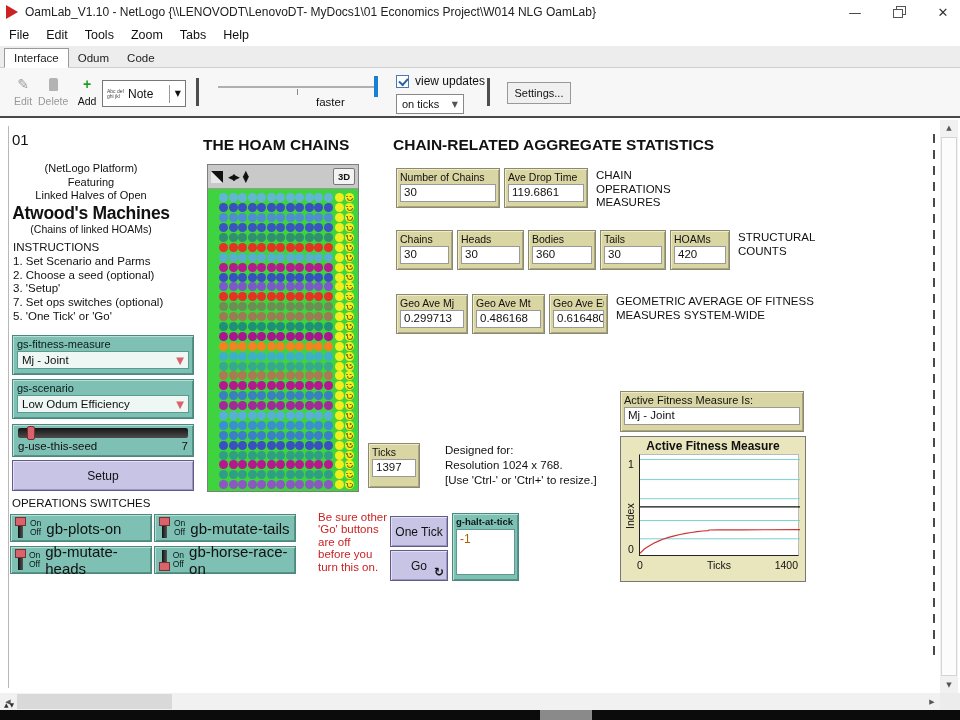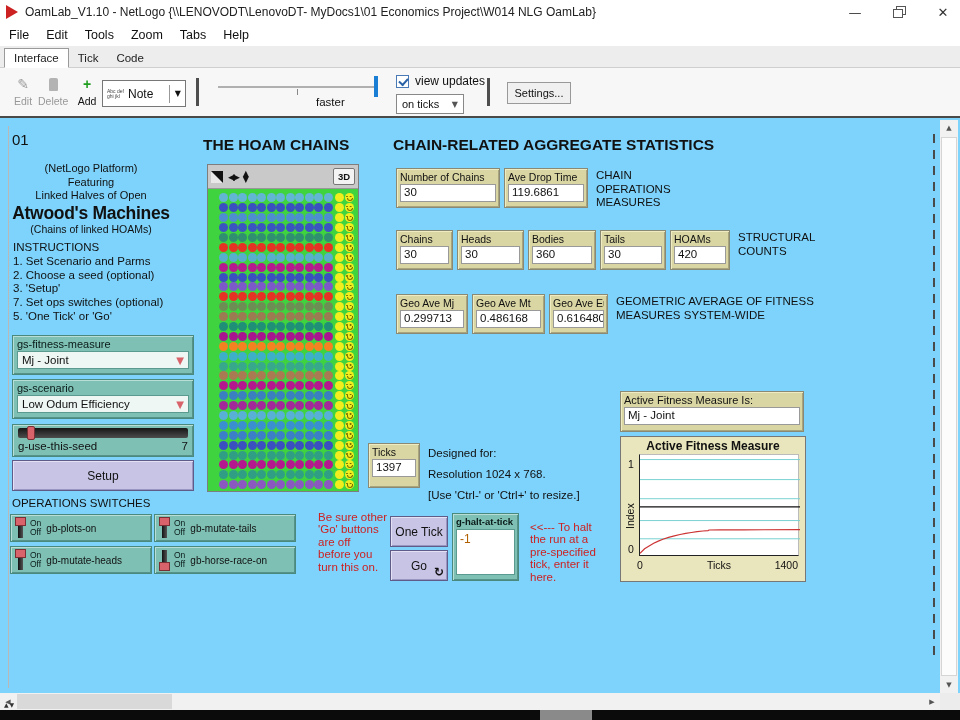--- a/index.html
+++ b/index.html
@@ -1,17 +1,17 @@
 <!DOCTYPE html>
 <html style="--chooser-teal: #7ec0b4; --monitor-tan: #d9d6a3; --button-lavender: #c8c4e6; --world-green: #3fd43f; --agent-yellow: #f2ee1e; --note-red: #cc2222; --handle-red: #d9636b; --speed-blue: #1a7fd4; --plot-tan: #e9e5bd;"><head>
 <meta charset="utf-8">
 <style>
   * { margin:0; padding:0; box-sizing:border-box; }
   body { font-family:"Liberation Sans", sans-serif; background:#888; }
-  #app { position:relative; width:960px; height:720px; background:#7dd3fc; overflow:hidden;
+  #app { position:relative; width:960px; height:720px; background:#ffffff; overflow:hidden;
          font-family:"Liberation Sans", sans-serif; color:#111; }
 
   
   .titlebar { position:absolute; left:0; top:0; width:960px; height:24px; background:#fff;
               display:flex; align-items:center; }
   .nl-logo { width:0; height:0; border-left:12px solid #cc2222; border-top:7px solid transparent;
              border-bottom:7px solid transparent; margin:0 7px 0 6px; }
   .title-text { font-size:12px; color:#222; white-space:nowrap; }
   .win-btns { position:absolute; right:8px; top:0; height:24px; display:flex; align-items:center; gap:26px; }
   .win-btn { font-size:13px; color:#333; width:18px; text-align:center; cursor:default;
@@ -89,21 +89,21 @@
             border:1px solid #49897e; box-shadow:inset 1px 1px 0 #b8ded6, inset -1px -1px 0 #559287;
             display:flex; align-items:center; padding:0 4px; }
   .sw-toggle { position:relative; width:11px; height:22px; }
   .sw-track { position:absolute; left:3px; top:1px; width:5px; height:20px; background:linear-gradient(90deg,#111,#555); }
   .sw-handle { position:absolute; left:0; width:11px; height:9px; background:var(--handle-red);
                border:1px solid #7a2f35; }
   .sw-on .sw-handle { top:0; }
   .sw-off .sw-handle { bottom:0; }
   .sw-labels { font-size:8.5px; line-height:9px; margin:0 5px 0 4px; color:#0a1a18; }
   .sw-labels span { display:block; }
-  .sw-name { font-size:10px; }
+  .sw-name { font-size:15px; }
 
   .monitor { background:var(--monitor-tan); border:1px solid #8a8a74;
              box-shadow:inset 1px 1px 0 #efecc4, inset -1px -1px 0 #a8a57e; padding:2px 3px; height:40px; }
   .mlabel { font-size:10.5px; color:#111; white-space:nowrap; overflow:hidden; }
   .mvalue { background:#fff; border:1px solid #999; height:18px; font-size:11.5px; padding:1px 3px;
             margin-top:1px; white-space:nowrap; overflow:hidden; }
   .mon-group { position:absolute; display:flex; align-items:flex-start; gap:4px; }
   .group-label { font-size:11.5px; line-height:13.5px; white-space:pre-line; margin-left:4px; padding-top:1px; }
 
   .input-box { position:absolute; left:452px; top:513px; width:67px; height:68px; background:var(--chooser-teal);
@@ -141,21 +141,21 @@
   .ydot { background:var(--agent-yellow); margin-left:1.5px; }
   .smiley { background:var(--agent-yellow); position:relative; margin-left:0.5px; }
   .smiley::before { content:""; position:absolute; width:1.6px; height:1.6px; background:#7a6e00;
                     border-radius:50%; top:2.4px; left:1.9px; box-shadow:3.6px 0 0 #7a6e00; }
   .smiley::after { content:""; position:absolute; left:2px; top:4.2px; width:4.4px; height:2.6px;
                    border:1px solid #7a6e00; border-top:none; border-radius:0 0 5px 5px; }
 
   
   .stats-heading { position:absolute; left:393px; top:136px; font-size:15.5px; font-weight:bold; }
   #ticks-mon { position:absolute; left:368px; top:443px; width:52px; height:45px; }
-  .plain-note { position:absolute; font-size:11.5px; line-height:21px; white-space:pre-line; }
+  .plain-note { position:absolute; font-size:11.5px; line-height:15px; white-space:pre-line;margin-left:17px; }
   .red-note { position:absolute; font-size:11.5px; line-height:12.4px; white-space:pre-line; color:var(--note-red); }
 
   #fitness-mon { position:absolute; left:620px; top:391px; width:184px; height:41px; }
   #fitness-mon .mlabel { font-size:11px; }
 
   #plot { position:absolute; left:620px; top:436px; width:186px; height:146px; background:var(--plot-tan);
           border:1px solid #777; }
   .plot-title { position:absolute; left:0; top:2px; width:100%; text-align:center; font-size:12px; font-weight:bold; }
   .plot-area { position:absolute; left:18px; top:17px; width:160px; height:102px; background:#fff;
                border:1px solid #bbb; border-left:1px solid #222; border-bottom:1px solid #222; }
@@ -210,21 +210,21 @@
       <span class="menu-item">File</span>
       <span class="menu-item">Edit</span>
       <span class="menu-item">Tools</span>
       <span class="menu-item">Zoom</span>
       <span class="menu-item">Tabs</span>
       <span class="menu-item">Help</span>
     </div>
 
   <div class="tabbar" id="tabbar">
       <span class="tab active">Interface</span>
-      <span class="tab">Tick</span>
+      <span class="tab">Odum</span>
       <span class="tab">Code</span>
     </div>
 
   <div class="toolbar">
     <span class="toolbtn" style="left:8px">
       <span class="tb-icon dim">✎</span>
       <span class="tb-label dim">Edit</span>
     </span>
     <span class="toolbtn" style="left:38px">
       <span class="tb-icon"><span class="eraser"></span></span>
@@ -807,25 +807,20 @@
     <span>One Tick</span>
   </div>
   <div class="nl-button" id="go-btn">
     <span>Go</span>
     <span class="go-icon">↻</span>
   </div>
   <div class="input-box">
     <div class="ib-title">g-halt-at-tick</div>
     <div class="ib-field">-1</div>
   </div>
-  <div class="red-note" style="left:530px; top:521px;">&lt;&lt;---   To halt
-the run at a
-pre-specified
-tick, enter it
-here.</div>
 
   <div class="monitor" id="fitness-mon">
     <div class="mlabel">Active Fitness Measure Is:</div>
     <div class="mvalue">Mj - Joint</div>
   </div>
   <div id="plot">
     <div class="plot-title">Active Fitness Measure</div>
     <span class="ylab1">1</span>
     <span class="ylab0">0</span>
     <span class="ylab-axis">Index</span>

